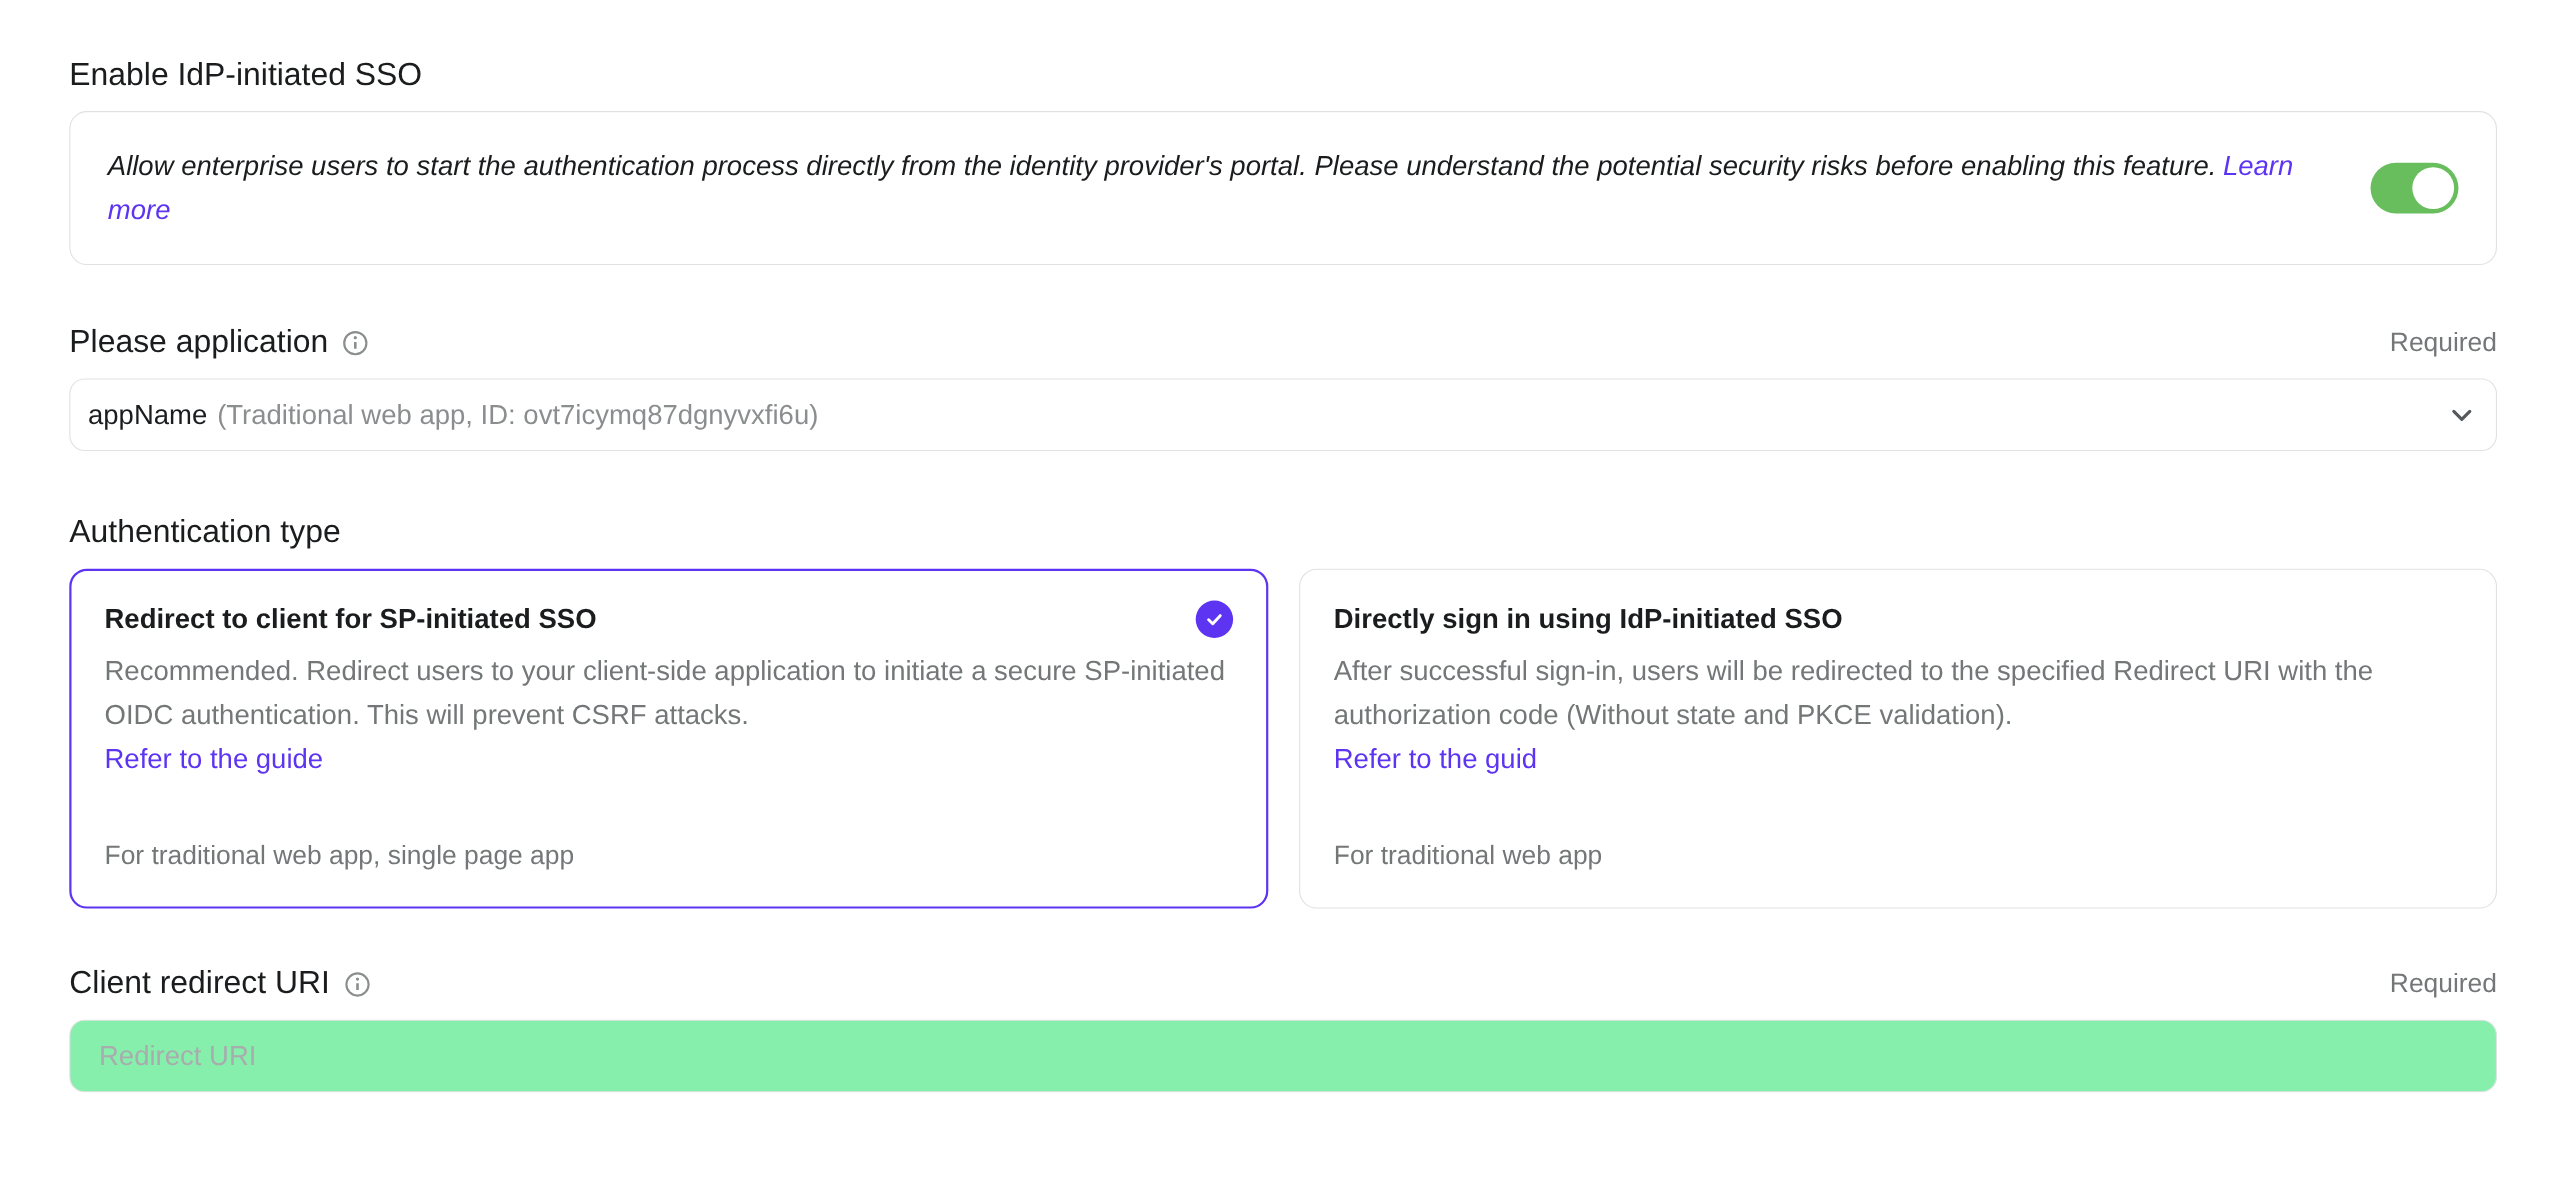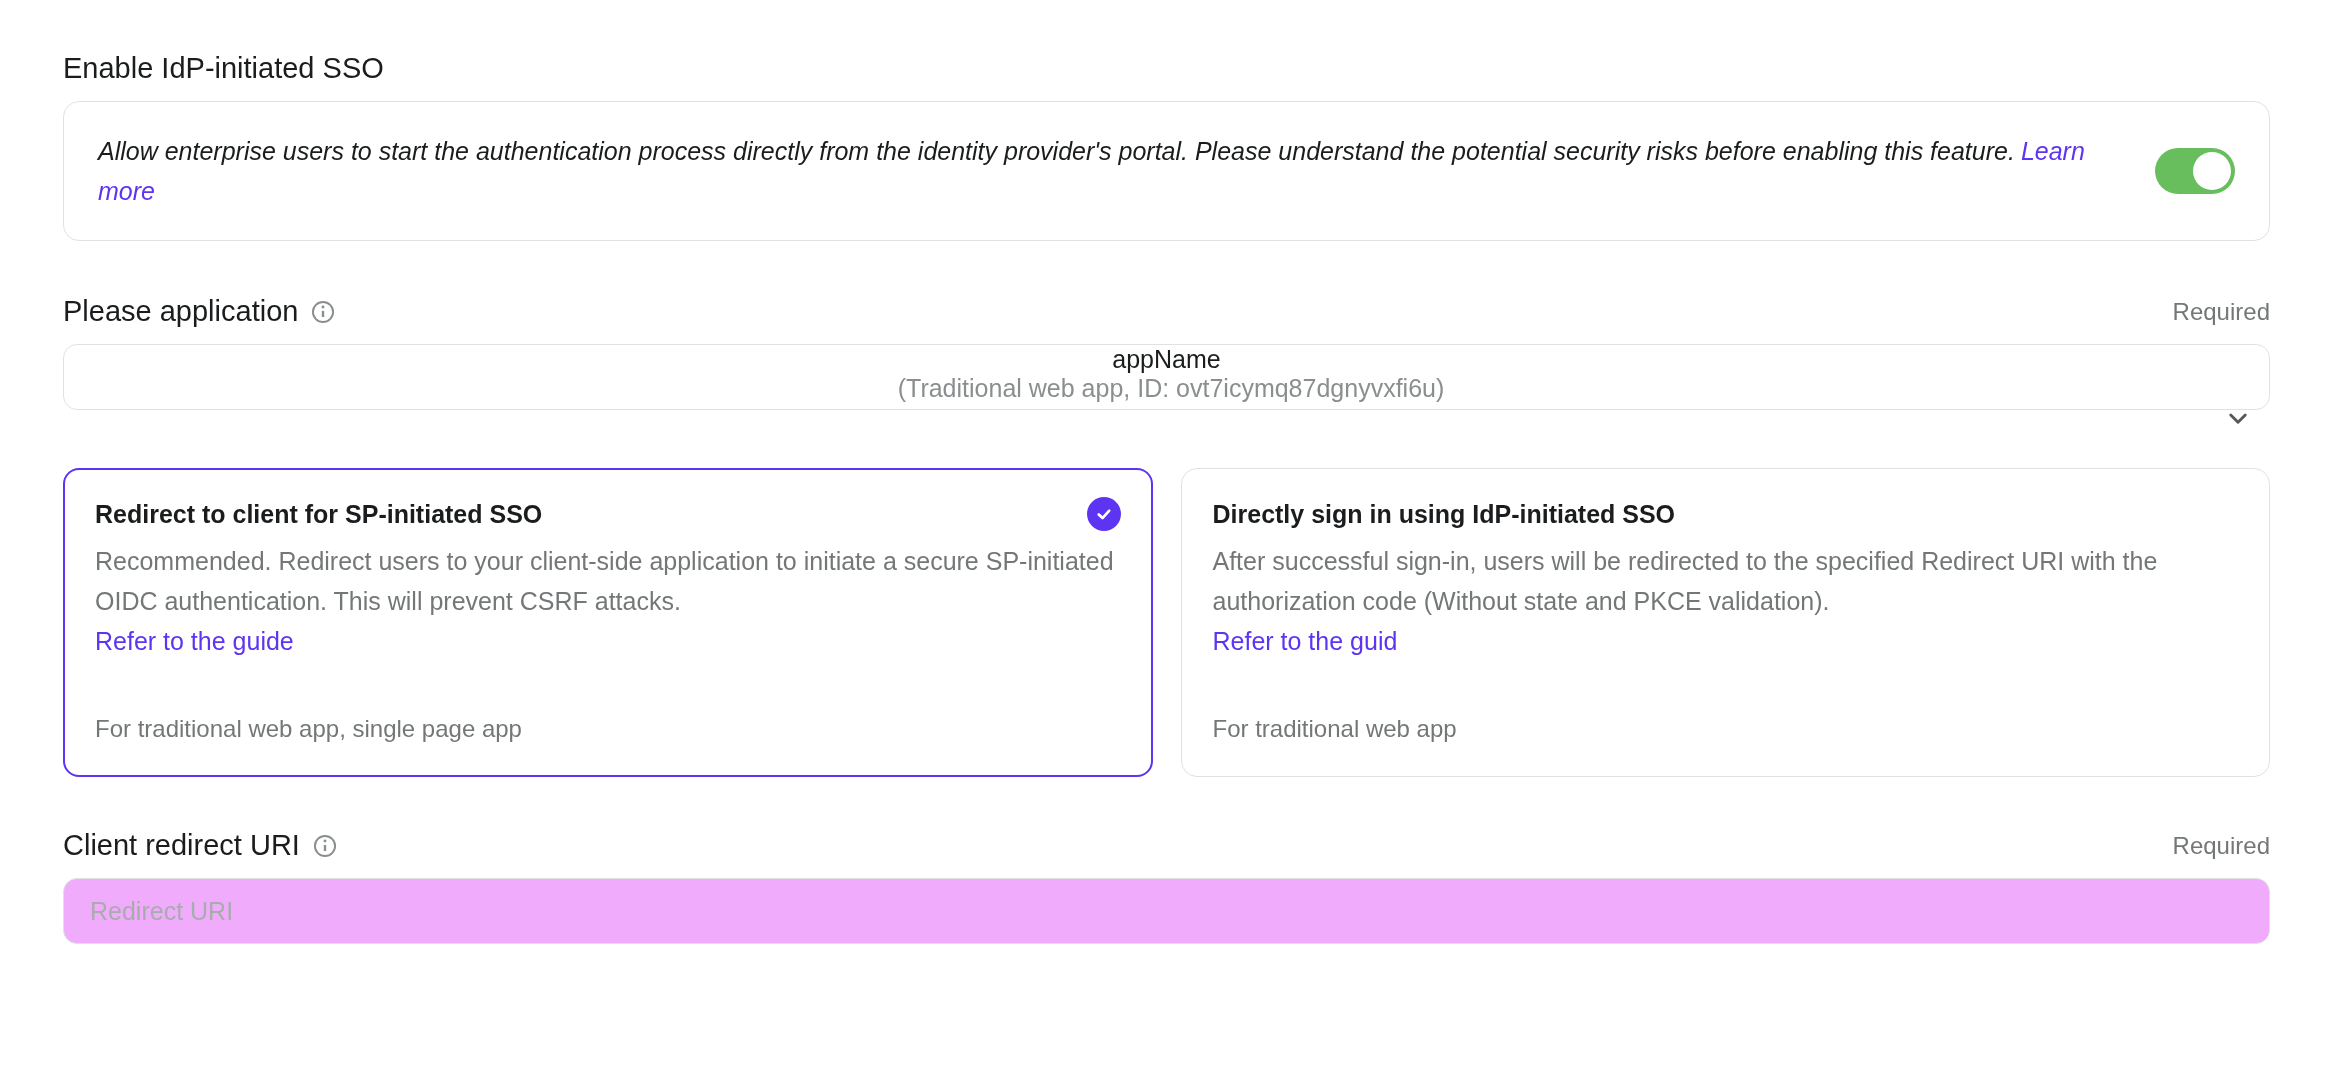--- a/index.html
+++ b/index.html
@@ -26,36 +26,36 @@
   .label-row{display:flex;align-items:center;justify-content:space-between;margin-bottom:16px;}
   .label{display:flex;align-items:center;gap:12px;font-size:29px;font-weight:400;color:var(--text_primary);}
   .required{font-size:24px;font-weight:400;color:var(--text_secondary);}
 
   .toggle-card{display:flex;align-items:center;gap:48px;border:1px solid var(--border);border-radius:16px;padding:29px 34px;margin-bottom:54px;font-style:italic;}
   .toggle-card .card-text{flex:1;margin:0;font-size:25px;line-height:40px;color:var(--text_primary);}
   .inline-link{color:var(--accent);text-decoration:none;cursor:pointer;margin-left:6px;}
   .toggle{position:relative;flex:none;width:80px;height:46px;border-radius:23px;background:var(--toggle_on);cursor:pointer;}
   .toggle .knob{position:absolute;top:4px;right:4px;width:38px;height:38px;border-radius:50%;background:#fff;}
 
-  .select{display:flex;align-items:center;height:66px;border:1px solid var(--border);border-radius:14px;padding:0 16px;margin-bottom:58px;cursor:pointer;background:#fff;flex-direction:column;}
+  .select{display:flex;align-items:center;height:66px;border:1px solid var(--border);border-radius:14px;padding:0 16px;margin-bottom:58px;cursor:pointer;background:#fff;}
   .sel-primary{font-size:25px;color:var(--text_primary);}
   .sel-secondary{font-size:25px;color:var(--text_tertiary);margin-left:9px;}
   .sel-chevron{margin-left:auto;display:flex;align-items:center;}
 
   .auth-cards{display:flex;gap:28px;margin-bottom:52px;}
   .option-card{flex:1;border:1px solid var(--border);border-radius:16px;padding:27px 31px 29px;cursor:pointer;background:#fff;}
   .option-card.selected{border:2px solid var(--accent);padding:26px 30px 28px;}
   .option-head{display:flex;align-items:center;justify-content:space-between;min-height:36px;margin-bottom:9px;}
   .option-title{font-size:25px;font-weight:700;color:var(--text_primary);}
   .check-badge{flex:none;width:34px;height:34px;border-radius:50%;background:var(--accent);display:flex;align-items:center;justify-content:center;}
   .option-desc{margin:0;font-size:25px;line-height:40px;color:var(--text_secondary);}
   .option-link{display:inline-block;font-size:25px;line-height:40px;color:var(--accent);text-decoration:none;cursor:pointer;}
   .option-footer{margin-top:50px;font-size:24px;line-height:36px;color:var(--text_secondary);}
 
-  .uri-input{display:block;width:100%;height:66px;border:1px solid var(--border);border-radius:14px;padding:0 26px;font-size:25px;font-family:inherit;color:var(--text_primary);outline:none;background:#f0abfc;}
+  .uri-input{display:block;width:100%;height:66px;border:1px solid var(--border);border-radius:14px;padding:0 26px;font-size:25px;font-family:inherit;color:var(--text_primary);outline:none;background:#86efac;}
   .uri-input::placeholder{color:var(--placeholder);}
 
   .icon{display:inline-flex;align-items:center;}
 </style>
 </head>
 <body>
 
 <div class="page">
 
 
@@ -87,20 +87,23 @@
     <div class="select">
       <span class="sel-primary">appName</span>
       <span class="sel-secondary">(Traditional web app, ID: ovt7icymq87dgnyvxfi6u)</span>
       <span class="sel-chevron icon">
         <svg width="30" height="30" viewBox="0 0 24 24" fill="none" stroke="#55595b" stroke-width="2.3" stroke-linecap="round" stroke-linejoin="round">
           <polyline points="6.2,9.6 12,15.4 17.8,9.6"></polyline>
         </svg>
       </span>
     </div>
 
+    <div class="label-row">
+      <span class="label">Authentication type</span>
+    </div>
     <div class="auth-cards">
 
       <div class="option-card selected">
         <div class="option-head">
           <span class="option-title">Redirect to client for SP-initiated SSO</span>
           <span class="check-badge">
             <svg width="18" height="18" viewBox="0 0 24 24" fill="none" stroke="#ffffff" stroke-width="3.6" stroke-linecap="round" stroke-linejoin="round">
               <polyline points="5,12.6 10,17.4 19,7.6"></polyline>
             </svg>
           </span>

